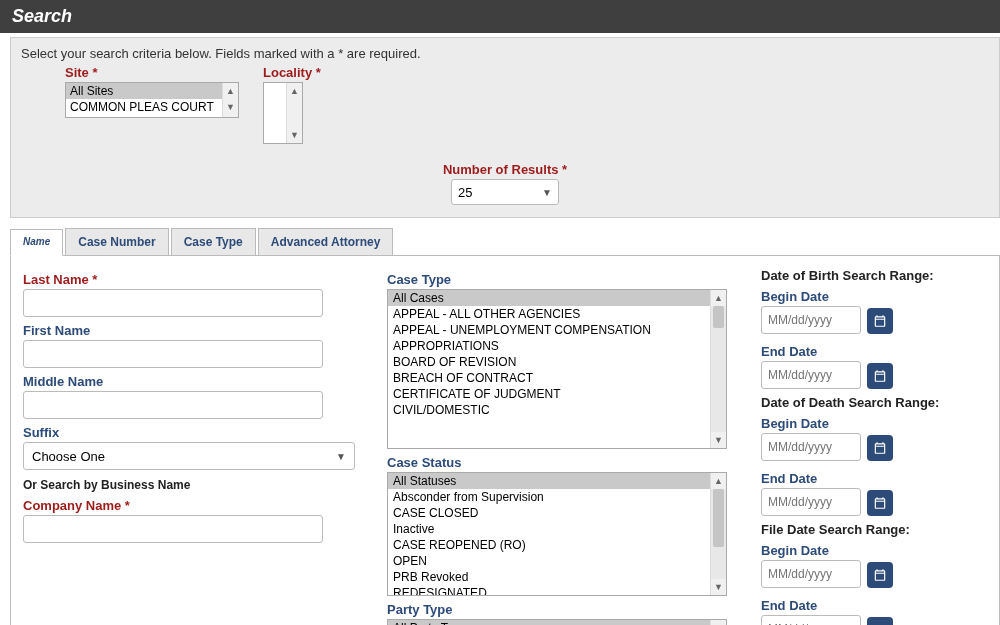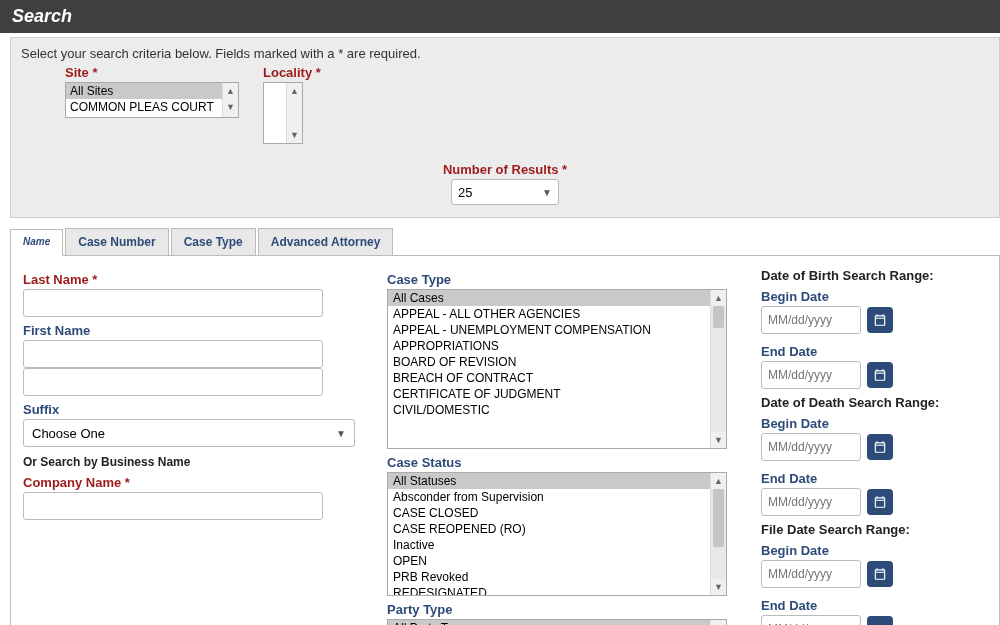--- a/index.html
+++ b/index.html
@@ -54,21 +54,21 @@
 .listbox.lb-partytype { height: 48px; }
 .listbox .opt { padding: 1px 5px; white-space: nowrap; }
 .listbox .opt.selected { background: #c9c9c9; }
 .listbox .scroll { position: absolute; right: 0; top: 0; bottom: 0; width: 16px; background: #f0f0f0; border-left: 1px solid #ddd; display: flex; flex-direction: column; }
 .listbox .scroll .up, .listbox .scroll .down { height: 16px; text-align: center; font-size: 9px; color: #666; line-height: 16px; }
 .listbox .scroll .track { flex: 1; background: #e8e8e8; position: relative; }
 .listbox .scroll .thumb { position: absolute; left: 2px; right: 2px; background: #c5c5c5; border-radius: 2px; }
 .lb-casetype .thumb { top: 0; height: 22px; }
 .lb-casestatus .thumb { top: 0; height: 58px; }
 
-.date-row { display: flex; align-items: center; gap: 6px; margin-bottom: 4px; }
+.date-row { display: flex; align-items: flex-end; gap: 6px; margin-bottom: 4px; }
 .date-input { width: 100px; height: 28px; border: 1px solid #bbb; border-radius: 3px; padding: 3px 6px; font-size: 12px; color: #888; background: #fff; }
 .cal-btn { width: 26px; height: 26px; background: #2d4b78; border-radius: 4px; display: flex; align-items: center; justify-content: center; cursor: pointer; }
 .cal-btn svg { width: 14px; height: 14px; fill: #fff; }
 .range-hdr { font-size: 13px; color: #222; font-weight: bold; margin-top: 2px; }
 .or-search { font-size: 12px; color: #222; font-weight: bold; margin-top: 8px; }
 </style>
 </head>
 <body>
 
 <div class="header">
@@ -115,20 +115,21 @@
     <div class="tab">Case Type</div>
     <div class="tab">Advanced Attorney</div>
   </div>
   <div class="tab-content">
 
     <div class="col col1">
       <div class="flabel req"><span>Last Name</span> *</div>
       <input class="txt-input" style="">
       <div class="flabel">First Name</div>
       <input class="txt-input" style="">
+      <div class="flabel">Middle Name</div>
       <input class="txt-input" style="">
       <div class="flabel">Suffix</div>
       <div class="suffix-select">
         <span>Choose One</span>
         <span class="chev">▼</span>
       </div>
       <div class="or-search">Or Search by Business Name</div>
       <div class="flabel req"><span>Company Name</span> *</div>
       <input class="txt-input" style="">
     </div>
@@ -151,22 +152,22 @@
             </div>
             <div class="down">▼</div>
           </div>
       </div>
 
       <div class="flabel">Case Status</div>
       <div class="listbox lb-casestatus">
         <div class="opt selected">All Statuses</div>
         <div class="opt">Absconder from Supervision</div>
         <div class="opt">CASE CLOSED</div>
+        <div class="opt">Inactive</div>
         <div class="opt">CASE REOPENED (RO)</div>
-        <div class="opt">Inactive</div>
         <div class="opt">OPEN</div>
         <div class="opt">PRB Revoked</div>
         <div class="opt">REDESIGNATED</div>
         <div class="scroll">
             <div class="up">▲</div>
             <div class="track">
               <div class="thumb"></div>
             </div>
             <div class="down">▼</div>
           </div>

